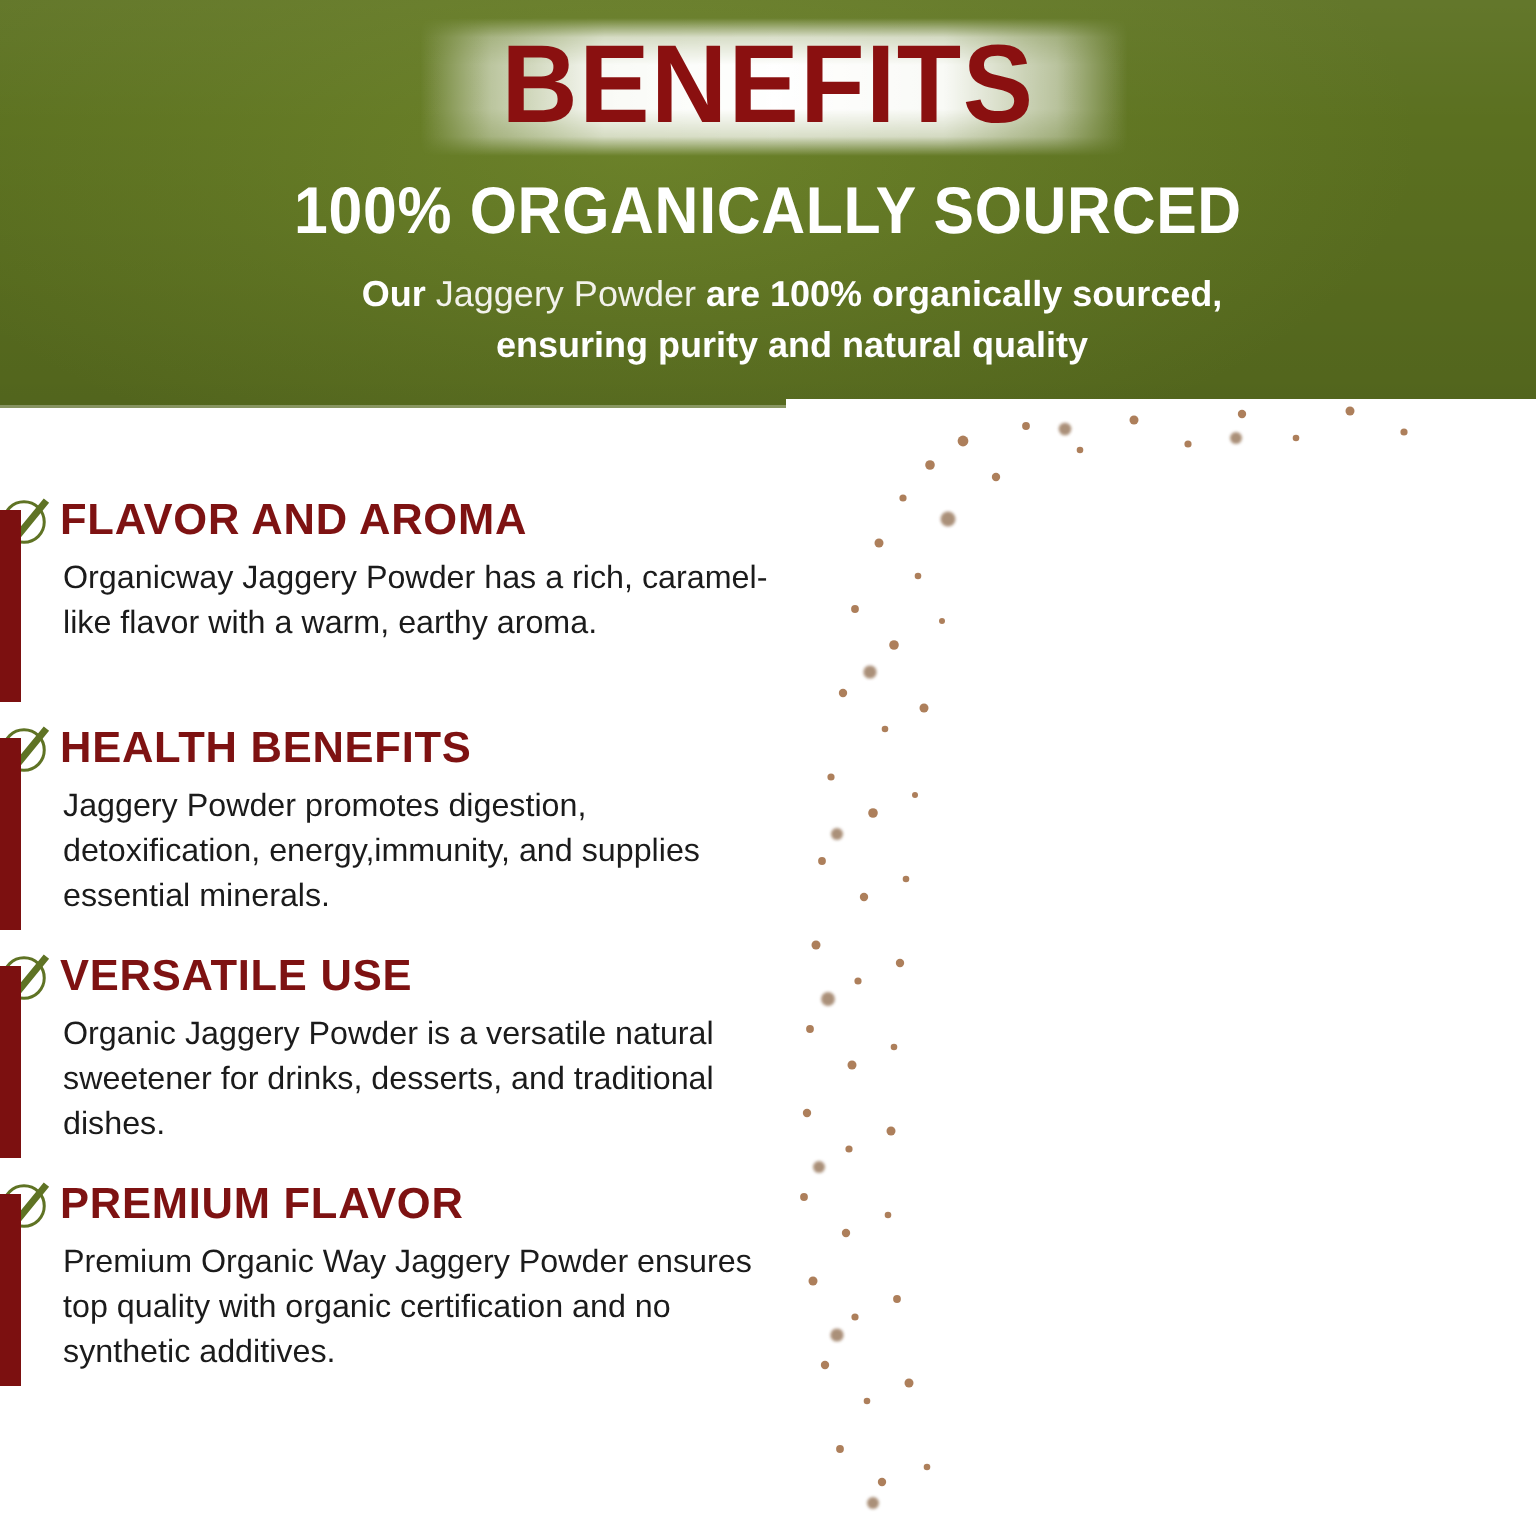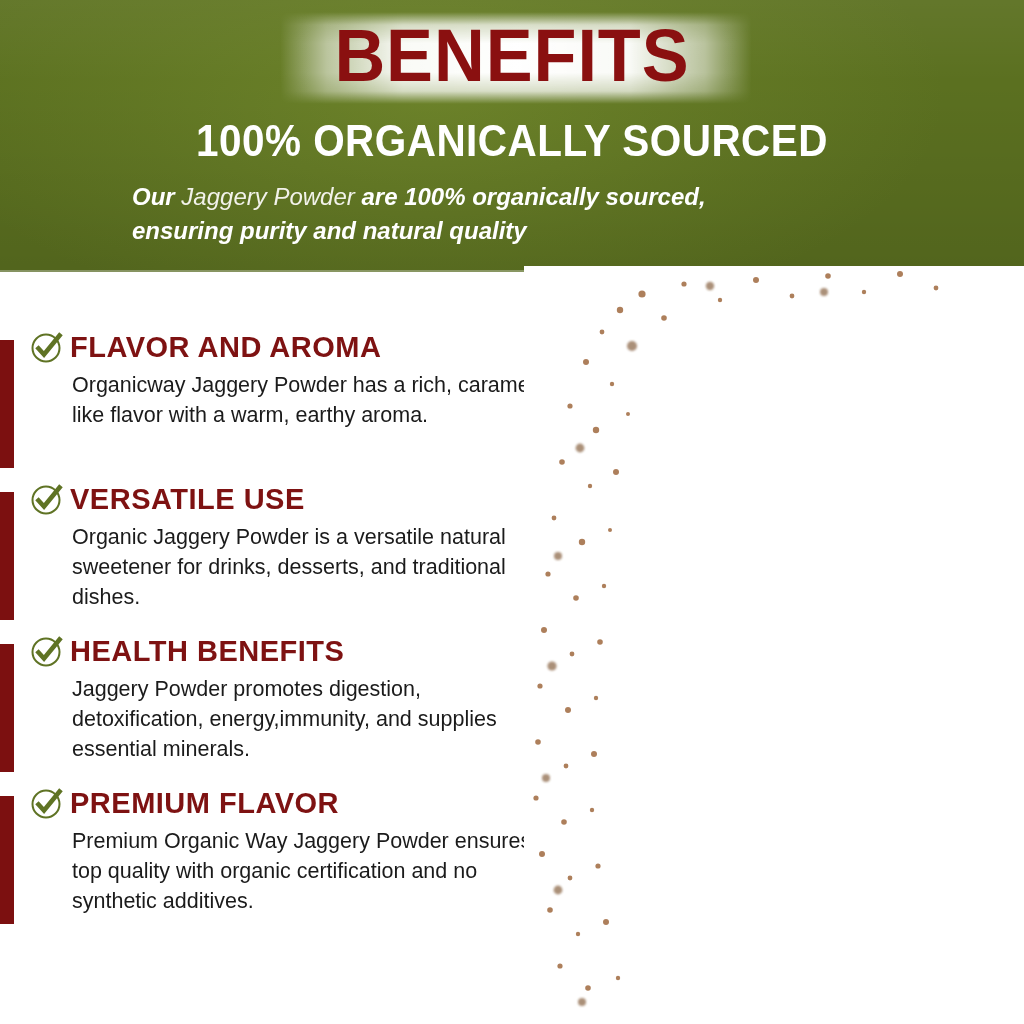--- a/index.html
+++ b/index.html
@@ -79,38 +79,37 @@
     font-family:"Liberation Sans", sans-serif;
     font-weight:bold;
     font-size:44px;
     line-height:50px;
     letter-spacing:0.5px;
     color:#ffffff;
     transform:scaleX(0.92);
   }
 
   .tagline {
-    position:absolute; left:132px; top:180px; width:744px;
+    position:absolute; left:156px; top:180px; width:744px;
+    text-align:center;
     font-family:"Liberation Sans", sans-serif;
     font-size:24px;
     line-height:34px;
     color:#ffffff;
-    font-style:italic;
   }
   .tagline .bold   { font-weight:bold; }
   .tagline .light  { font-weight:normal; color:#f2f2ea; }
 
   
   .benefit-list {
     position:absolute; left:0; top:330px;
     width:560px;
   }
   .benefit-item {
     position:relative;
-    padding-left:30px;
     margin-bottom:12px;
     min-height:140px;
   }
   .accent-bar {
     position:absolute; left:0; top:10px;
     width:14px; height:128px;
     background:#7c1010;
   }
   .benefit-head {
     display:flex;
@@ -183,35 +182,35 @@
       <div class="benefit-body">Organicway Jaggery Powder has a rich, caramel-like flavor with a warm, earthy aroma.</div>
     </div>
 
     <div class="benefit-item">
       <div class="accent-bar"></div>
       <div class="benefit-head">
         <svg class="check-icon" viewBox="0 0 34 34">
           <circle cx="16" cy="18" r="13.5" fill="none" stroke="#5f7324" stroke-width="2"></circle>
           <path d="M8.5 18.5 L14 24.5 L29.5 5.5" fill="none" stroke="#5f7324" stroke-width="4.6" stroke-linecap="square" stroke-linejoin="miter"></path>
         </svg>
-        <div class="benefit-title">VERSATILE USE</div>
+        <div class="benefit-title">HEALTH BENEFITS</div>
       </div>
-      <div class="benefit-body">Organic Jaggery Powder is a versatile natural sweetener for drinks, desserts, and traditional dishes.</div>
+      <div class="benefit-body">Jaggery Powder promotes digestion, detoxification, energy,immunity, and supplies essential minerals.</div>
     </div>
 
     <div class="benefit-item">
       <div class="accent-bar"></div>
       <div class="benefit-head">
         <svg class="check-icon" viewBox="0 0 34 34">
           <circle cx="16" cy="18" r="13.5" fill="none" stroke="#5f7324" stroke-width="2"></circle>
           <path d="M8.5 18.5 L14 24.5 L29.5 5.5" fill="none" stroke="#5f7324" stroke-width="4.6" stroke-linecap="square" stroke-linejoin="miter"></path>
         </svg>
-        <div class="benefit-title">HEALTH BENEFITS</div>
+        <div class="benefit-title">VERSATILE USE</div>
       </div>
-      <div class="benefit-body">Jaggery Powder promotes digestion, detoxification, energy,immunity, and supplies essential minerals.</div>
+      <div class="benefit-body">Organic Jaggery Powder is a versatile natural sweetener for drinks, desserts, and traditional dishes.</div>
     </div>
 
     <div class="benefit-item">
       <div class="accent-bar"></div>
       <div class="benefit-head">
         <svg class="check-icon" viewBox="0 0 34 34">
           <circle cx="16" cy="18" r="13.5" fill="none" stroke="#5f7324" stroke-width="2"></circle>
           <path d="M8.5 18.5 L14 24.5 L29.5 5.5" fill="none" stroke="#5f7324" stroke-width="4.6" stroke-linecap="square" stroke-linejoin="miter"></path>
         </svg>
         <div class="benefit-title">PREMIUM FLAVOR</div>

